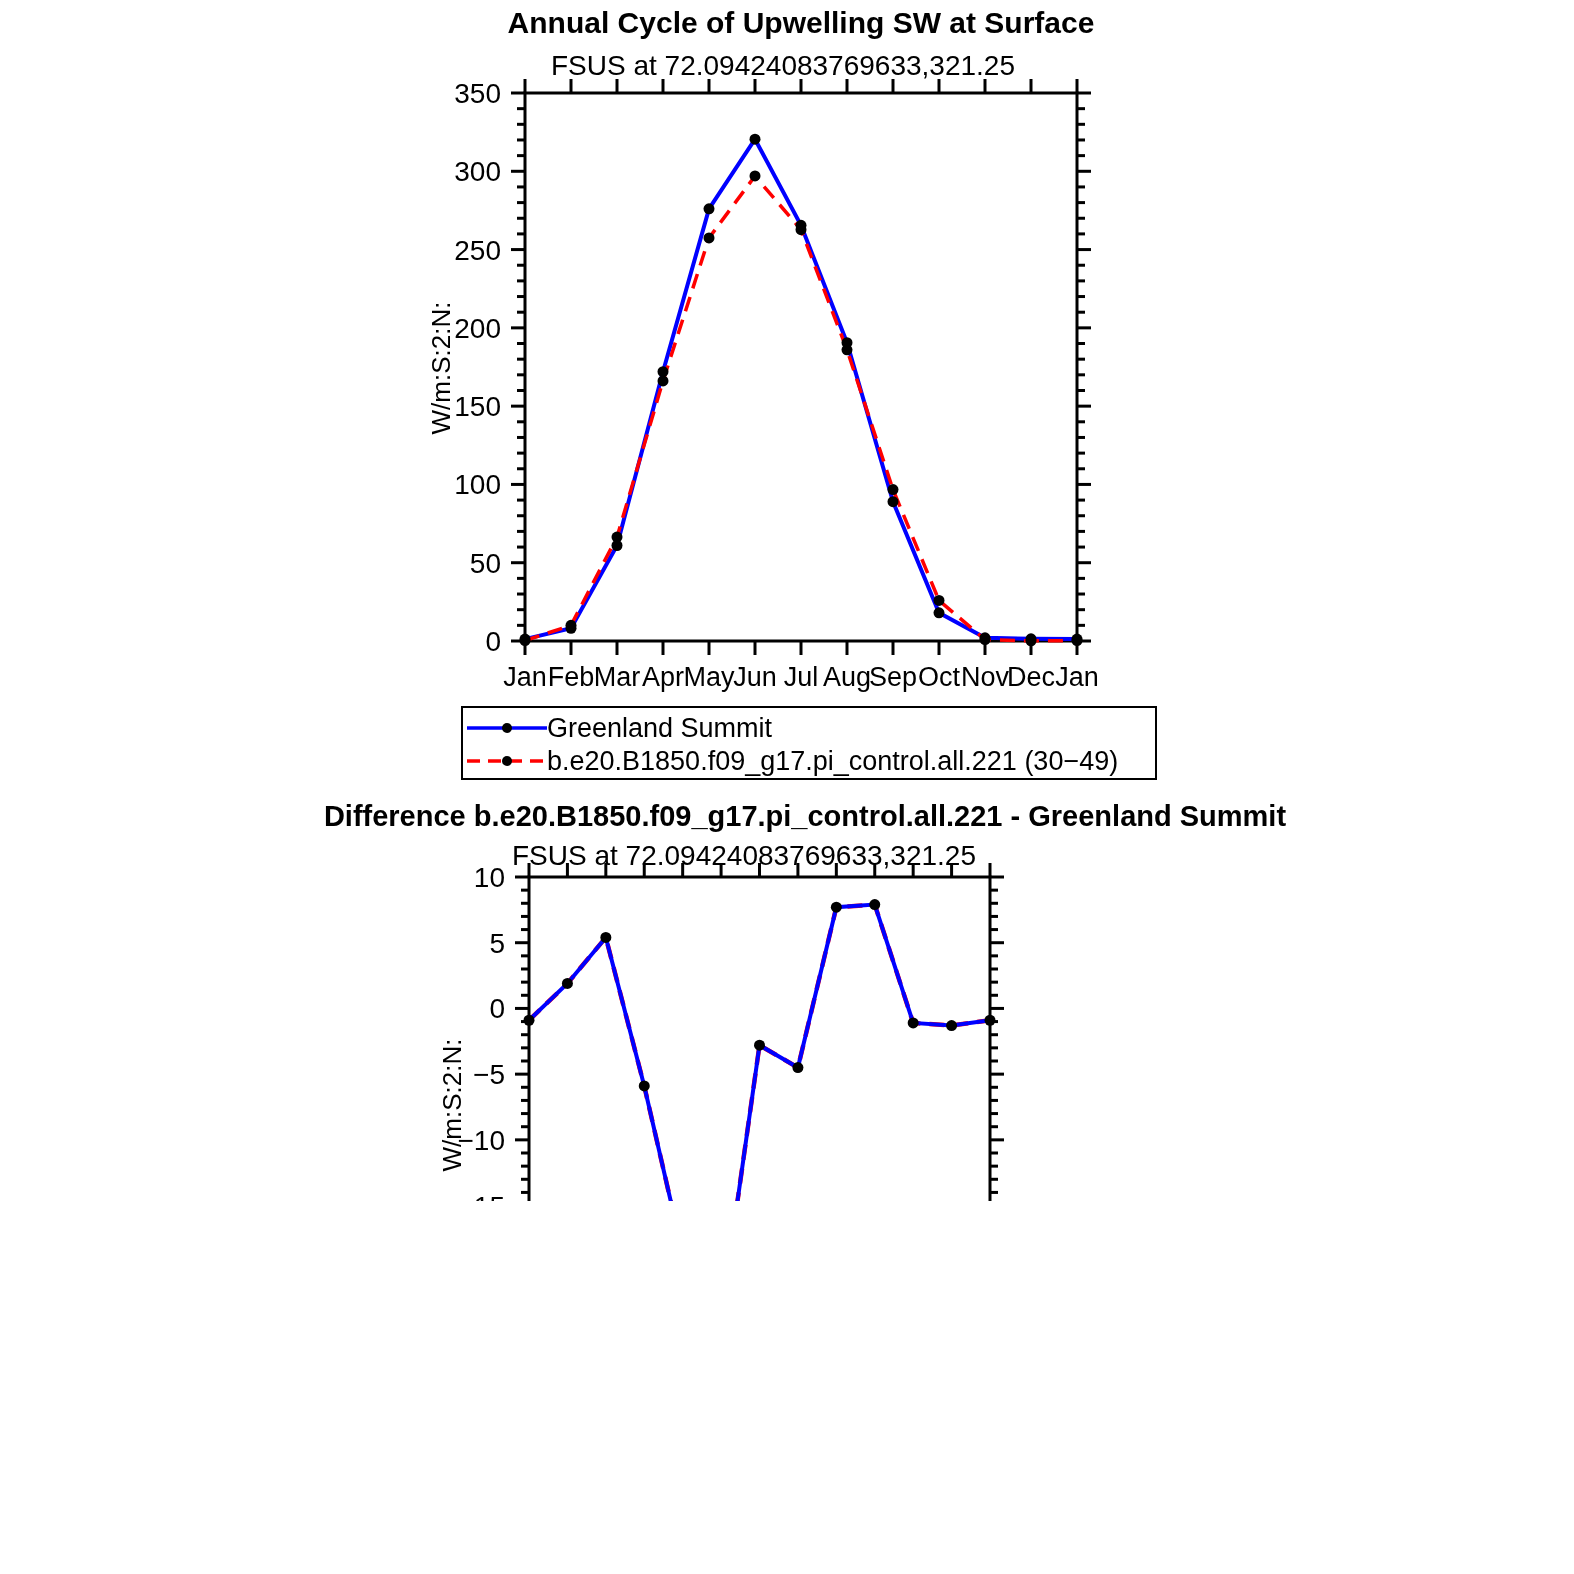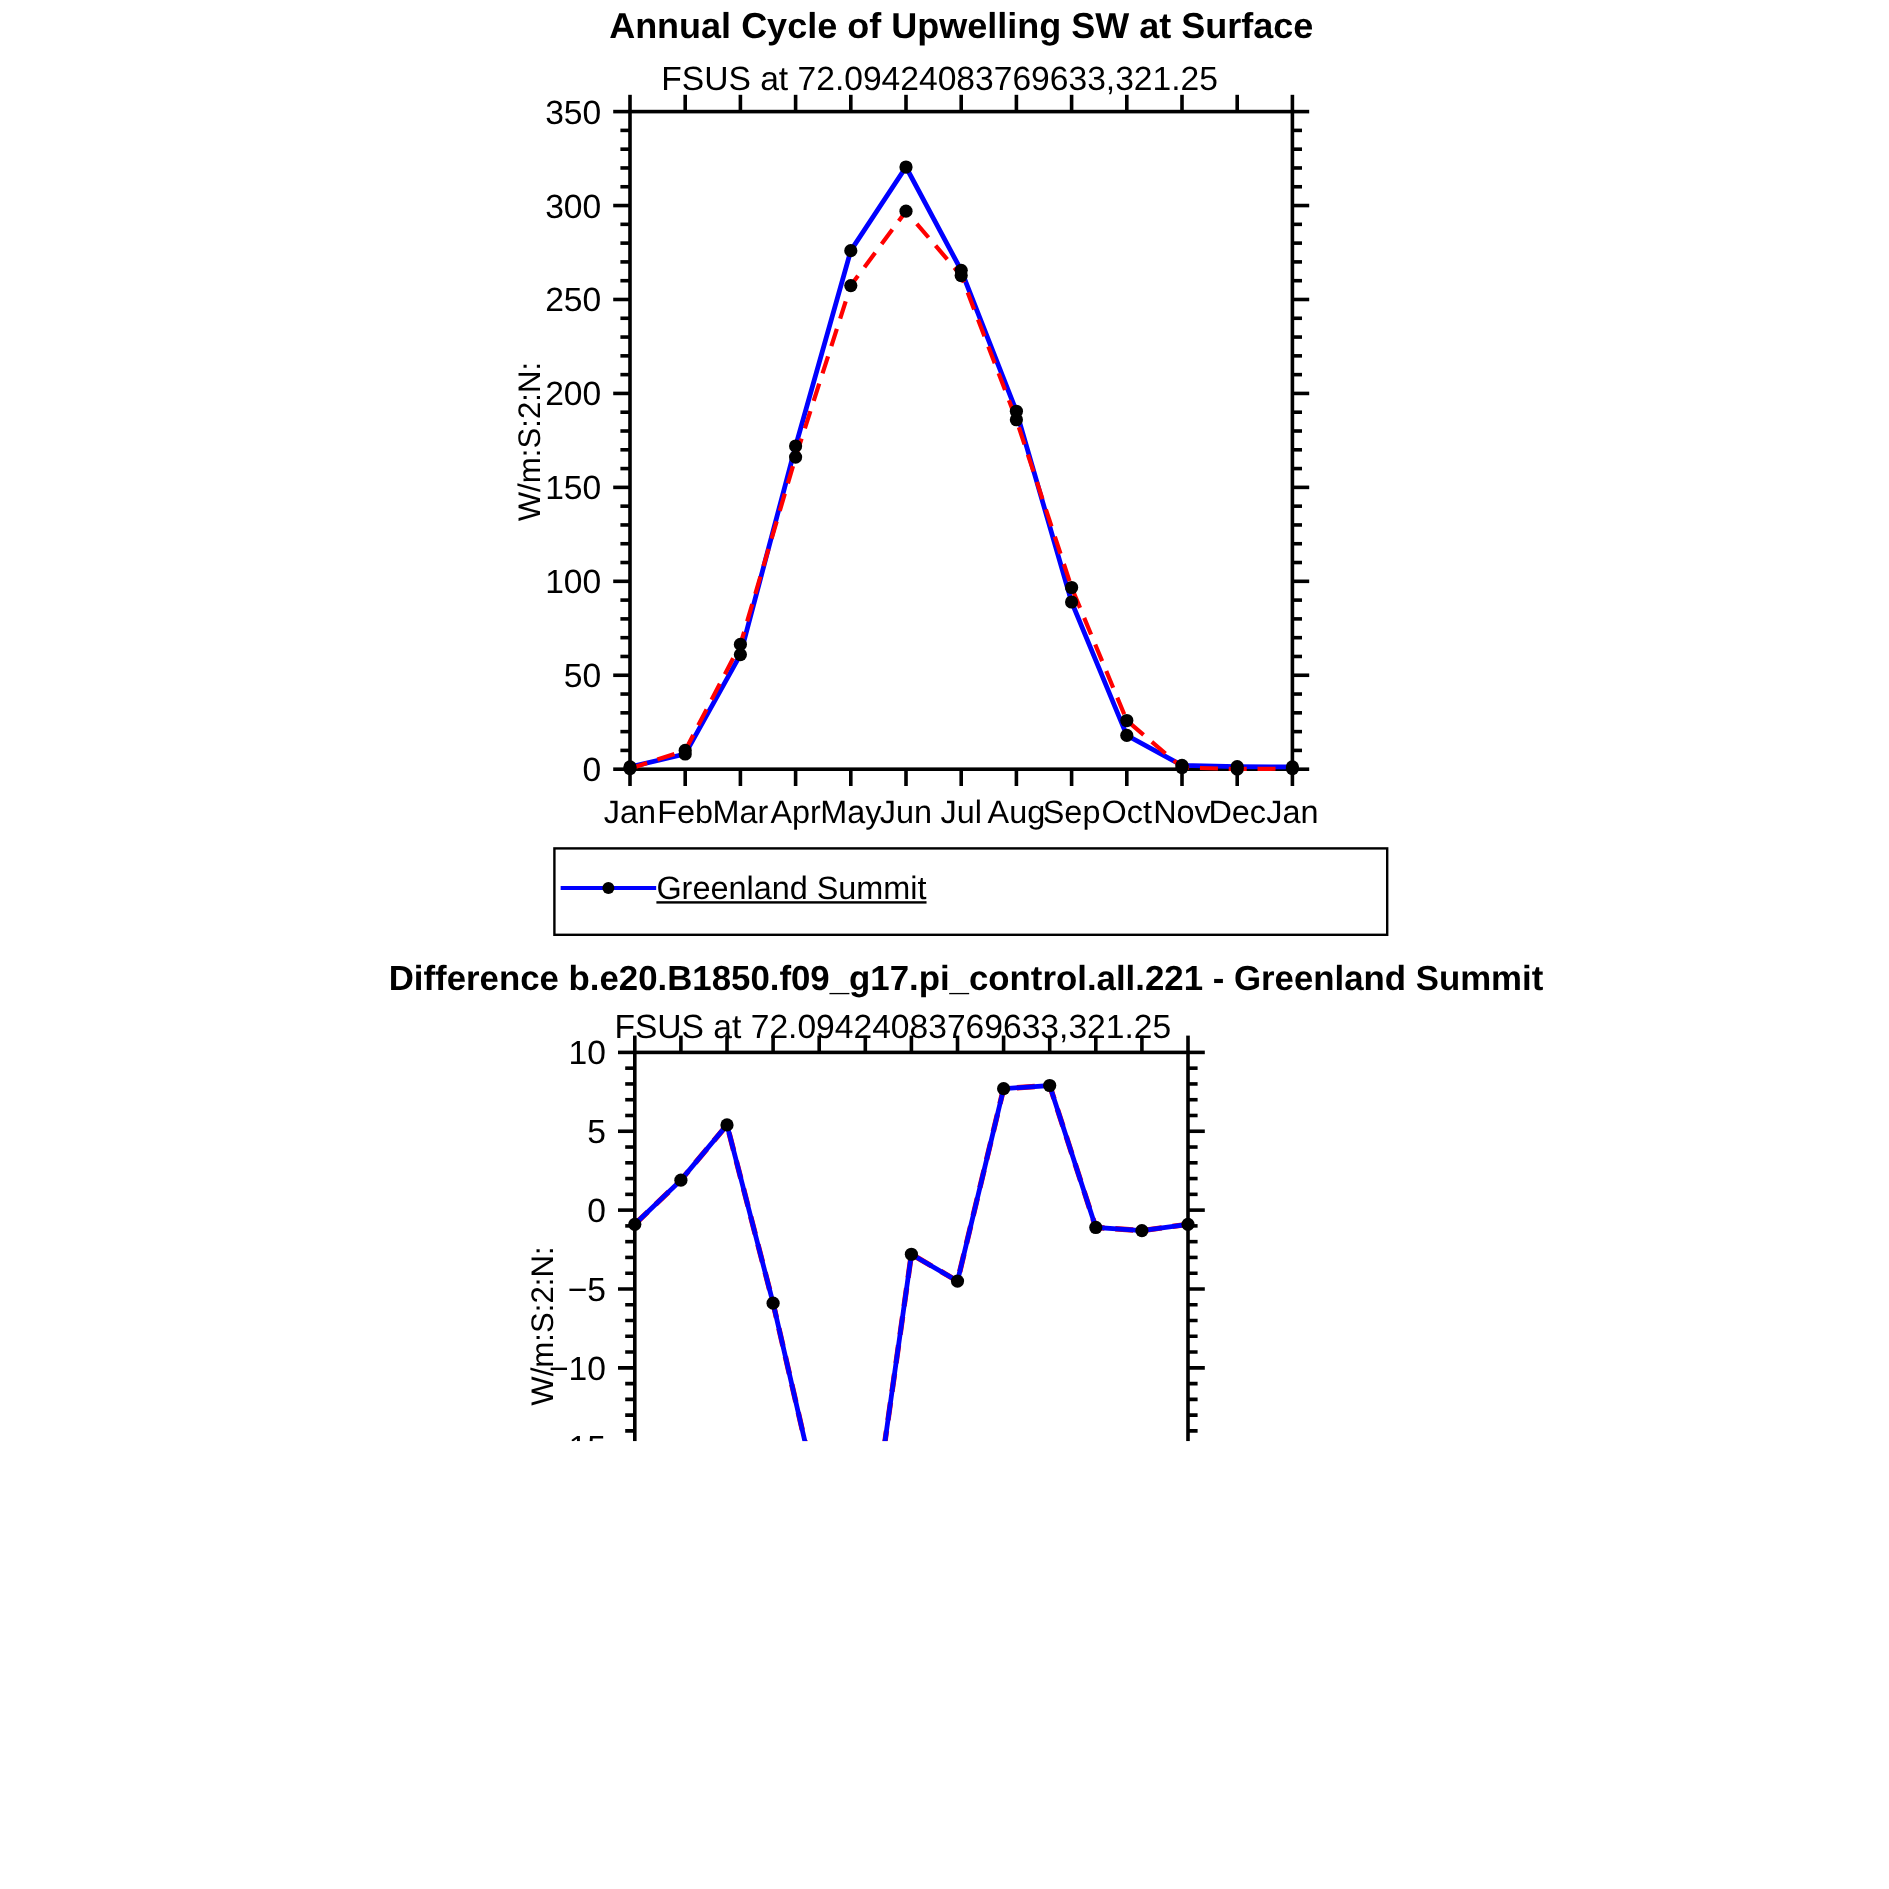--- a/index.html
+++ b/index.html
@@ -47,23 +47,22 @@
     white-space: nowrap;
   }
   .ylabel-top { left: 331px; top: 353px; }
   .ylabel-bottom { left: 342px; top: 1090px; }
   #plots { position: absolute; left: 0; top: 0; }
   .legend-box {
     left: 461px; top: 706px;
     width: 696px; height: 74px;
     border: 2.5px solid #000;
     box-sizing: border-box;
-    padding: 15px 0 0 4px;
+    padding: 3px 0 0 4px;
     background: #fff;
-    text-decoration: underline;
   }
   .legend-row {
     display: flex;
     align-items: center;
     height: 33px;
   }
   .legend-sample { flex: 0 0 80px; height: 22px; }
   .legend-label {
     font-size: 27px;
     line-height: 30px;
@@ -372,20 +371,27 @@
     </svg>
 
   <div class="abs legend-box" id="legend-box">
       <div class="legend-row">
         <svg class="legend-sample" width="80" height="22">
           <line x1="0" y1="11" x2="80" y2="11" stroke="#0000ff" stroke-width="3.5"></line>
           <circle cx="40" cy="11" r="5" fill="#000000"></circle>
         </svg>
         <span class="legend-label">Greenland Summit</span>
       </div>
+      <div class="legend-row">
+        <svg class="legend-sample" width="80" height="22">
+          <line x1="0" y1="11" x2="80" y2="11" stroke="#ff0000" stroke-width="3.5" stroke-dasharray="13,8"></line>
+          <circle cx="40" cy="11" r="5" fill="#000000"></circle>
+        </svg>
+        <span class="legend-label">b.e20.B1850.f09_g17.pi_control.all.221 (30−49)</span>
+      </div>
     </div>
 
   <div class="abs title-diff">Difference b.e20.B1850.f09_g17.pi_control.all.221 - Greenland Summit</div>
 
   <div class="abs subtitle-diff">FSUS at 72.09424083769633,321.25</div>
 
   <div class="abs ylabel ylabel-bottom">W/m:S:2:N:</div>
 
 </div>
 

